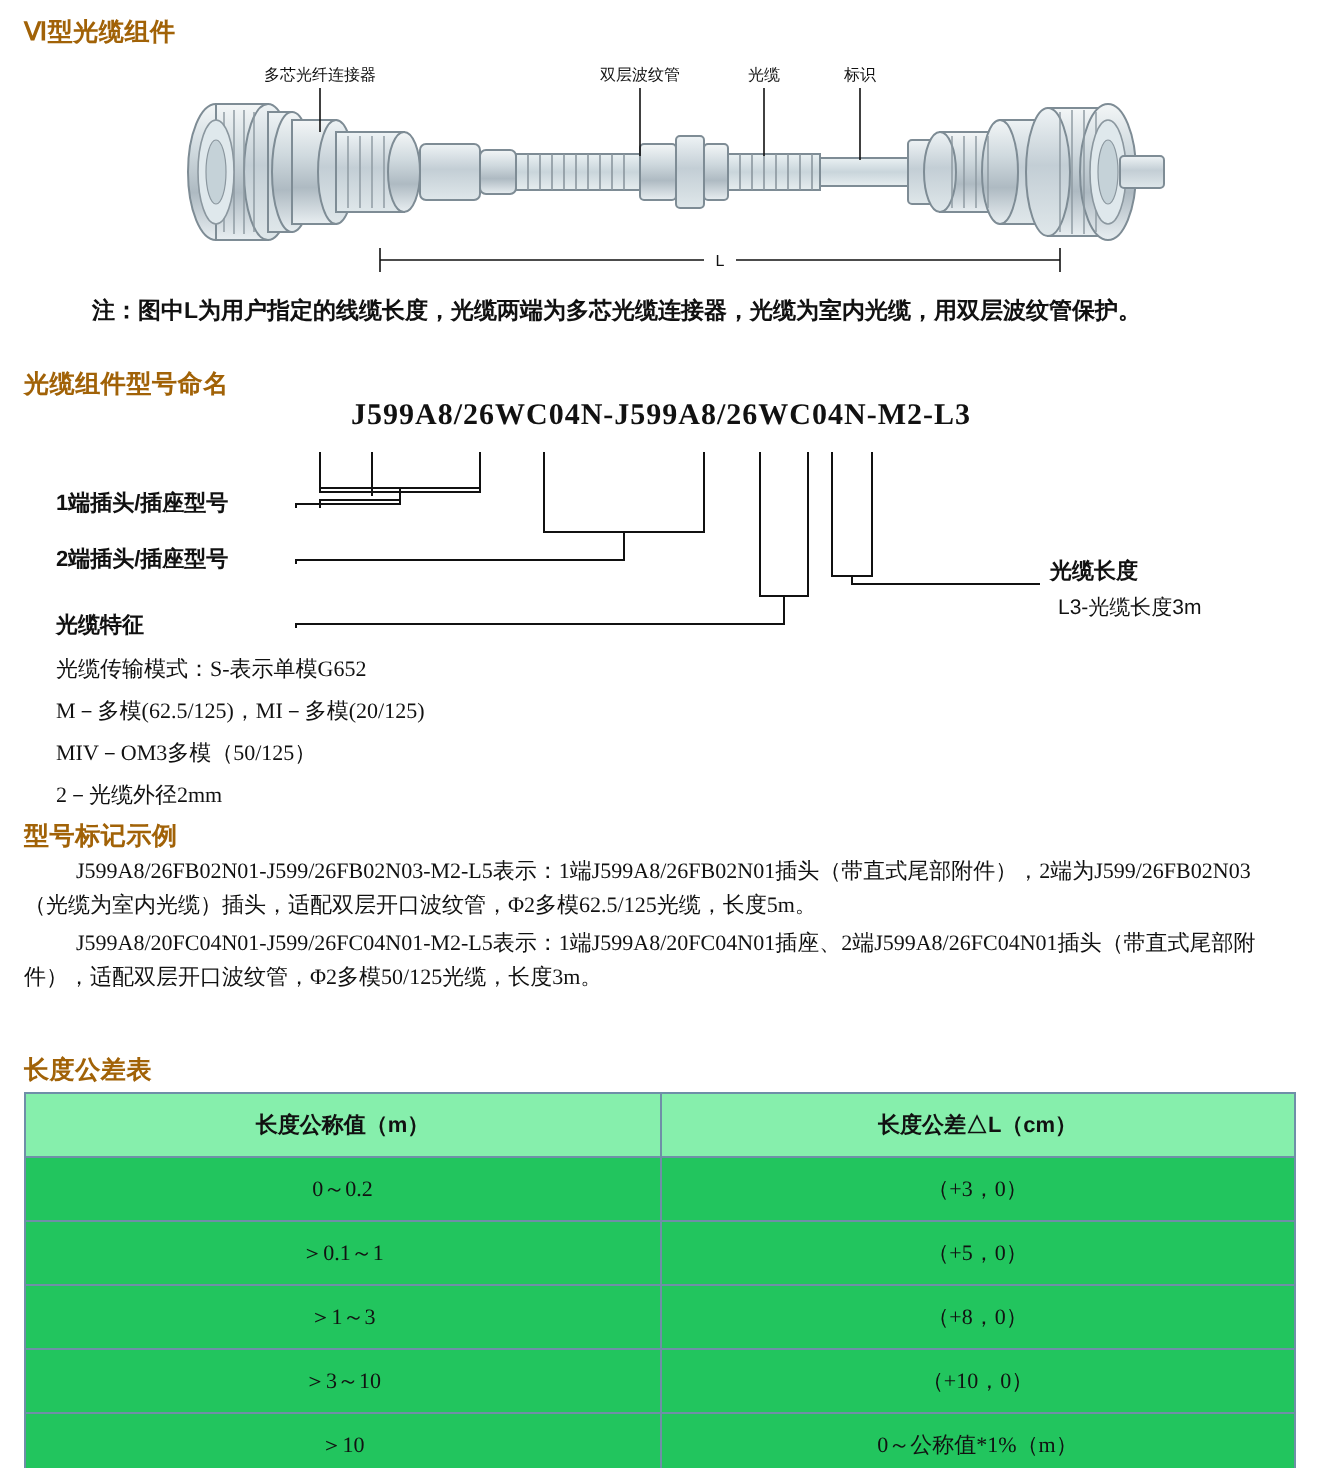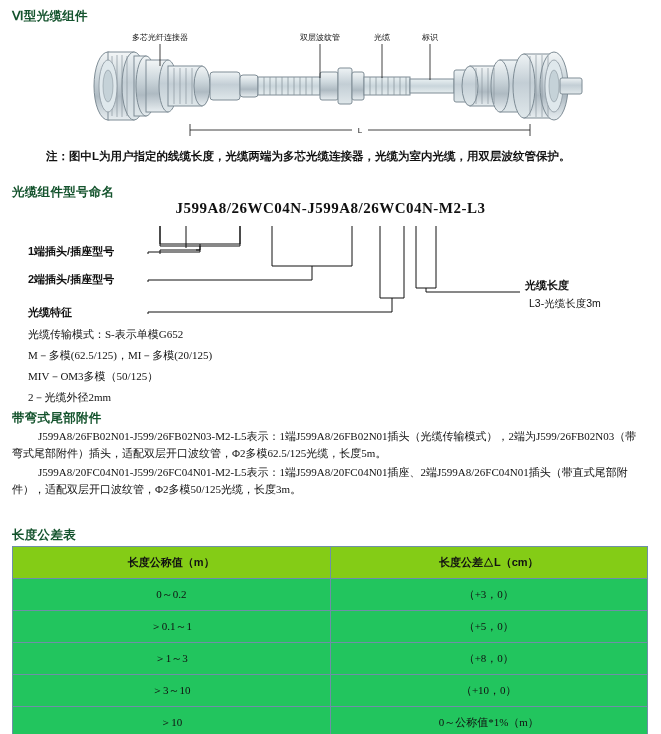--- a/index.html
+++ b/index.html
@@ -7,21 +7,21 @@
     width:661px;height:734px;
     background:#ffffff;
     font-family:"Liberation Serif", serif;
     color:#111;
     position:relative;
     overflow:hidden;
   }
   .page{position:relative;width:661px;height:734px;}
 
   .sec-title{
-    color:#14532d;
+    color:#a16207;
     font-weight:bold;
     font-size:12.5px;
     font-family:"Liberation Sans", sans-serif;
     letter-spacing:0.3px;
   }
 
   
   #title{position:absolute;left:12px;top:8px;}
 
   
@@ -87,21 +87,21 @@
     font-size:11px;
     font-family:"Liberation Serif", serif;
   }
   #tol-table th,#tol-table td{
     border:1px solid #6f8fa8;
     text-align:center;
     padding:7px 4px;
     height:17px;
   }
   #tol-table th{
-    background:#84cc16;
+    background:#86efac;
     font-weight:bold;
     font-family:"Liberation Sans", sans-serif;
     font-size:11px;
   }
   #tol-table td{background:#22c55e;}
   #tol-table col.c1{width:50%;}
   #tol-table col.c2{width:50%;}
 </style>
 </head>
 <body>
@@ -271,23 +271,23 @@
   <div id="lbl2" class="lbl">2端插头/插座型号</div>
   <div id="lbl3" class="lbl">光缆特征</div>
   <div id="lbl4" class="lbl">光缆长度</div>
   <div id="lbl4sub" class="lbl">L3-光缆长度3m</div>
 
   <div id="m1" class="mode-line">光缆传输模式：S-表示单模G652</div>
   <div id="m2" class="mode-line">M－多模(62.5/125)，MI－多模(20/125)</div>
   <div id="m3" class="mode-line">MIV－OM3多模（50/125）</div>
   <div id="m4" class="mode-line">2－光缆外径2mm</div>
 
-  <div id="ex-title" class="sec-title">带弯式尾部附件</div>
+  <div id="ex-title" class="sec-title">型号标记示例</div>
   <div id="ex-body">
-    <p>J599A8/26FB02N01-J599/26FB02N03-M2-L5表示：1端J599A8/26FB02N01插头（光缆传输模式），2端为J599/26FB02N03（带弯式尾部附件）插头，适配双层开口波纹管，Φ2多模62.5/125光缆，长度5m。</p>
+    <p>J599A8/26FB02N01-J599/26FB02N03-M2-L5表示：1端J599A8/26FB02N01插头（带直式尾部附件），2端为J599/26FB02N03（光缆为室内光缆）插头，适配双层开口波纹管，Φ2多模62.5/125光缆，长度5m。</p>
     <p>J599A8/20FC04N01-J599/26FC04N01-M2-L5表示：1端J599A8/20FC04N01插座、2端J599A8/26FC04N01插头（带直式尾部附件），适配双层开口波纹管，Φ2多模50/125光缆，长度3m。</p>
   </div>
 
   <div id="tol-title" class="sec-title">长度公差表</div>
   <table id="tol-table">
     <colgroup>
         <col class="c1">
         <col class="c2">
       </colgroup>
     <thead>

